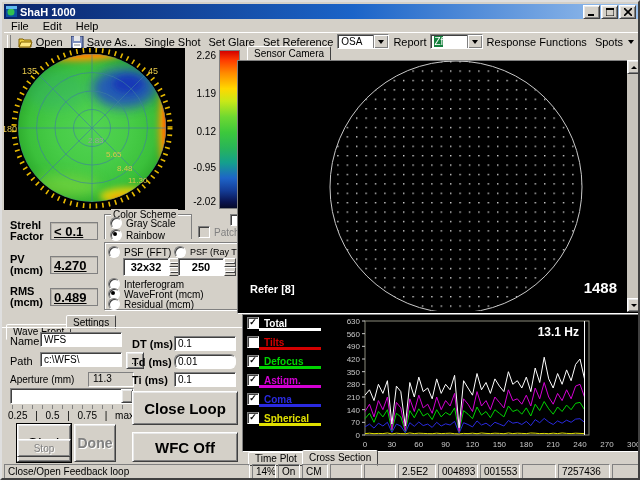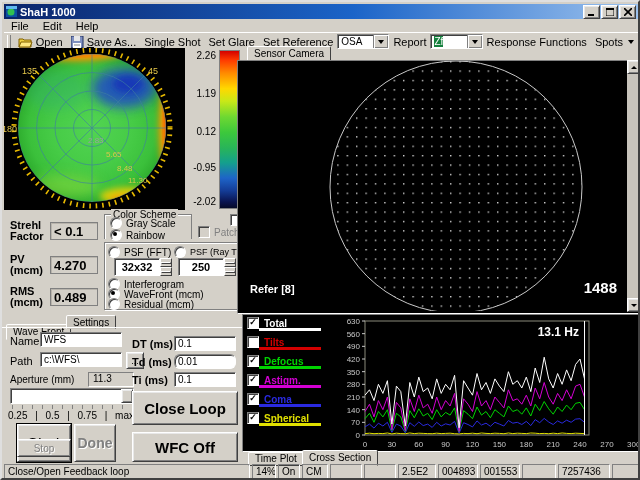--- a/index.html
+++ b/index.html
@@ -28,21 +28,21 @@
   .tri{width:0;height:0;border-left:3px solid transparent;border-right:3px solid transparent;border-top:4px solid #000;}
   
   .blackpan{background:#000;}
   
   .cbarlabels{left:182px;top:48px;width:32px;height:158px;}
   .cbl{position:absolute;right:0;font-size:10px;}
   .cbar{left:217px;top:48px;width:19px;height:157px;border:1px solid #808080;
     background:linear-gradient(180deg,#d40000 0%,#ff3c00 6%,#ff8a00 14%,#ffd800 24%,#c8e818 32%,#6ed832 42%,#3cc83c 52%,#28b45a 62%,#14a08c 71%,#1e64c8 81%,#143c96 89%,#0a1450 96%,#060a28 100%);}
   
   .metric-label{font-weight:bold;font-size:11px;line-height:11px;}
-  .metric-box{position:absolute;left:46px;width:48px;height:18px;border:1px solid #808080;box-shadow:inset 1px 1px 0 #b8b4ac;background:#d4d0c8;font-weight:bold;font-size:13px;display:flex;align-items:center;padding-left:3px;box-sizing:border-box;}
+  .metric-box{position:absolute;left:46px;width:48px;height:18px;border:1px solid #808080;box-shadow:inset 1px 1px 0 #b8b4ac;background:#d4d0c8;font-weight:bold;font-size:13px;display:flex;align-items:center;padding-left:3px;box-sizing:border-box;text-decoration:underline;}
   
   .groupbox{border:1px solid #808080;box-shadow:inset 1px 1px 0 #fff,1px 1px 0 #fff;position:absolute;}
   .grouptitle{position:absolute;top:-6px;left:6px;background:#d4d0c8;padding:0 2px;font-size:10px;}
   .radio{width:10px;height:10px;border-radius:50%;background:#fff;border:1px solid;border-color:#808080 #fff #fff #808080;box-shadow:inset 1px 1px 0 #404040;position:relative;flex:none;}
   .radio.on:after{content:"";position:absolute;left:2px;top:2px;width:4px;height:4px;border-radius:50%;background:#000;}
   .check{width:10px;height:10px;background:#fff;border:1px solid;border-color:#808080 #fff #fff #808080;box-shadow:inset 1px 1px 0 #404040;font-size:9px;line-height:9px;text-align:center;flex:none;}
   .check.dis{background:#d4d0c8;}
   .optrow{display:flex;align-items:center;gap:4px;position:absolute;font-size:10px;}
   .spin{position:absolute;display:flex;}
   .spinval{width:44px;height:16px;background:#fff;border:1px solid;border-color:#808080 #fff #fff #808080;box-shadow:inset 1px 1px 0 #404040;font-weight:bold;text-align:center;line-height:16px;}
@@ -257,21 +257,21 @@
 
   <div class="groupbox" style="left:102px;top:240px;width:136px;height:66px;"></div>
   <div class="optrow" style="left:106px;top:244px;">
     <div class="radio"></div>
       <span>PSF (FFT)</span>
   </div>
   <div class="optrow" style="left:172px;top:244px;">
     <div class="radio"></div>
       <span style="font-size:9px;">PSF (Ray Tracing)</span>
   </div>
-  <div class="spin" style="left:112px;top:256px;">
+  <div class="spin" style="left:121px;top:256px;">
     <div class="spinval">32x32</div>
     <div class="spinbtns">
         <div>
           <div class="utri"></div>
         </div>
         <div>
           <div class="dtri"></div>
         </div>
       </div>
   </div>

